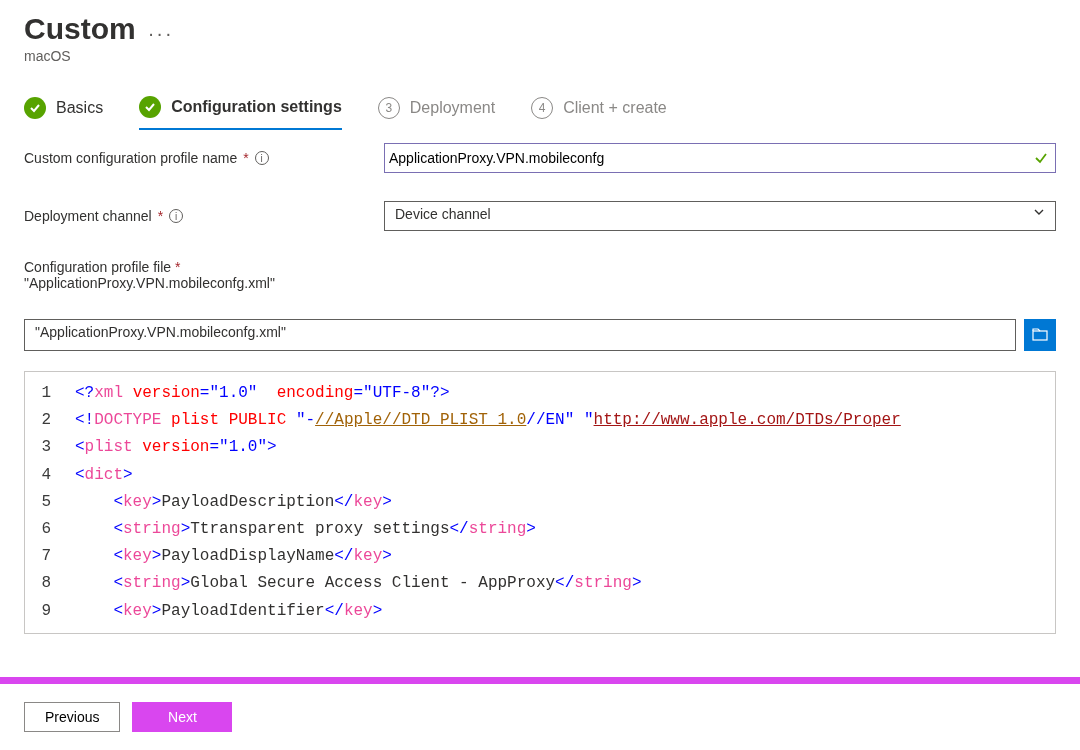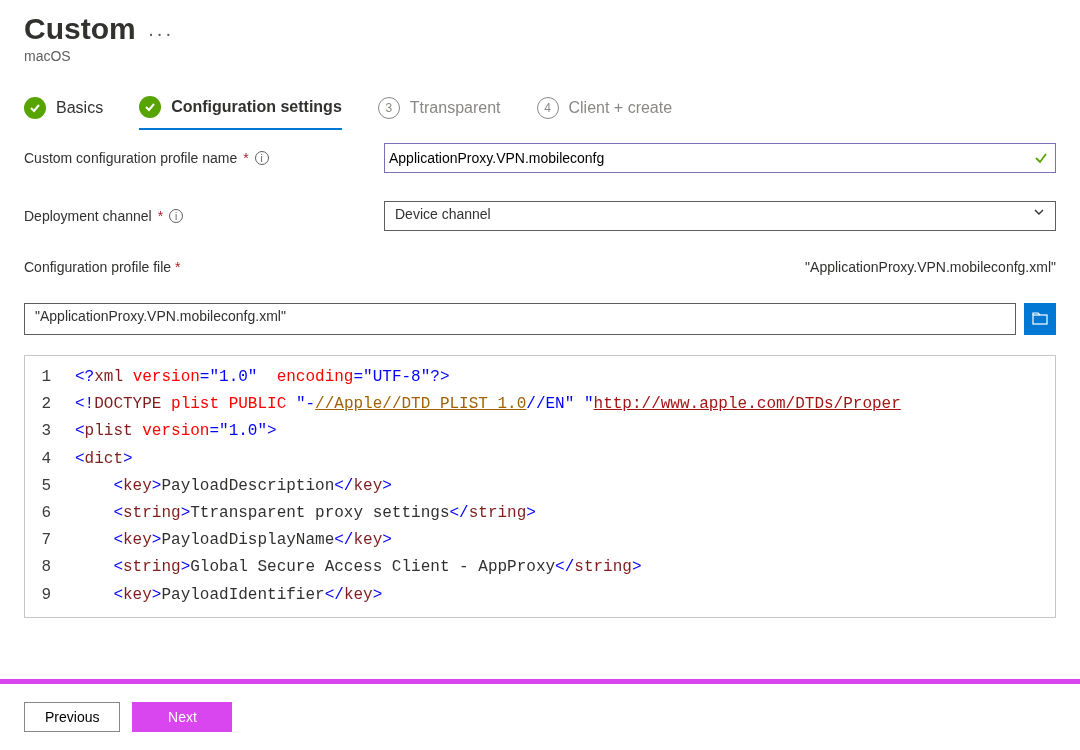--- a/index.html
+++ b/index.html
@@ -22,36 +22,36 @@
   .form-row { display: flex; align-items: center; margin-bottom: 28px; }
   .form-label-col { width: 360px; display: flex; align-items: center; gap: 6px; font-size: 14px; }
   .req { color: #a4262c; }
   .info-icon { width: 14px; height: 14px; border: 1px solid #605e5c; border-radius: 50%; display: inline-flex; align-items: center; justify-content: center; font-size: 10px; color: #605e5c; cursor: default; }
   .form-input-col { flex: 1; position: relative; }
   .text-input { width: 100%; height: 30px; padding: 4px 30px 4px 4px; border: 1px solid #c4b5fd; font-size: 14px; font-family: inherit; }
   .text-input.valid { border-color: #7a6fb3; }
   .check-inside { position: absolute; right: 8px; top: 50%; transform: translateY(-50%); color: #57a300; }
   .select-box { width: 100%; height: 30px; border: 1px solid #605e5c; padding: 4px 10px; display: flex; align-items: flex-start; justify-content: space-between; cursor: pointer; }
   .chevron { }
-  .file-display-row { display: flex; align-items: flex-start; justify-content: space-between; margin-bottom: 28px; }
+  .file-display-row { display: flex; align-items: flex-start; justify-content: space-between; margin-bottom: 28px; flex-direction: column; }
   .file-display-label { font-size: 14px; }
   .file-name-right { font-size: 14px; }
   .file-path-row { display: flex; gap: 0; align-items: stretch; margin-bottom: 20px; }
   .file-path-input { flex: 1; height: 32px; border: 1px solid #605e5c; padding: 4px 10px; font-size: 14px; }
   .file-btn { width: 32px; height: 32px; background: #0078d4; color: #fff; display: flex; align-items: center; justify-content: center; cursor: pointer; margin-left: 8px; }
   .code-box { border: 1px solid #c8c6c4; padding: 8px 0; font-family: "Consolas", "Courier New", monospace; font-size: 16px; overflow: hidden; white-space: nowrap; }
   .code-line { display: flex; align-items: baseline; line-height: 1.7; }
   .line-num { width: 50px; text-align: right; padding-right: 24px; color: #3b3b3b; flex-shrink: 0; }
   .code-content { flex: 1; overflow: hidden; }
   .t-blue { color: #0000ff; }
-  .t-brown { color: #7f1d1d; }
+  .t-brown { color: #ec4899; }
   .t-redattr { color: #ff0000; }
   .t-url { color: #a16207; text-decoration: underline; }
   .t-urlred { color: #a31515; text-decoration: underline; }
-  .footer { position: fixed; bottom: 0; left: 0; right: 0; border-top: 5px solid #d946ef; padding: 18px 24px; background: #fff; display: flex; gap: 12px; }
+  .footer { position: fixed; bottom: 0; left: 0; right: 0; border-top: 7px solid #d946ef; padding: 18px 24px; background: #fff; display: flex; gap: 12px; }
   .btn { height: 30px; padding: 0 20px; font-size: 14px; cursor: pointer; border: none; }
   .btn-prev { background: #fff; border: 1px solid #8a8886; }
   .btn-next { background: #d946ef; color: #fff; min-width: 100px; }
   svg { display: block; }
 </style>
 </head>
 <body>
 
 <div class="header">
   <div class="title">Custom</div>
@@ -71,21 +71,21 @@
   <div class="step active done">
     <div class="step-circle done">
       <svg width="12" height="12" viewBox="0 0 12 12">
           <path d="M2 6 L5 9 L10 3" stroke="#fff" stroke-width="2" fill="none"></path>
         </svg>
     </div>
     <span class="step-label">Configuration settings</span>
   </div>
   <div class="step pending">
     <div class="step-circle num">3</div>
-    <span class="step-label">Ttransparent</span>
+    <span class="step-label">Deployment</span>
   </div>
   <div class="step pending">
     <div class="step-circle num">4</div>
     <span class="step-label">Client + create</span>
   </div>
 </div>
 
 <div class="form-area">
   <div class="form-row">
     <div class="form-label-col">

